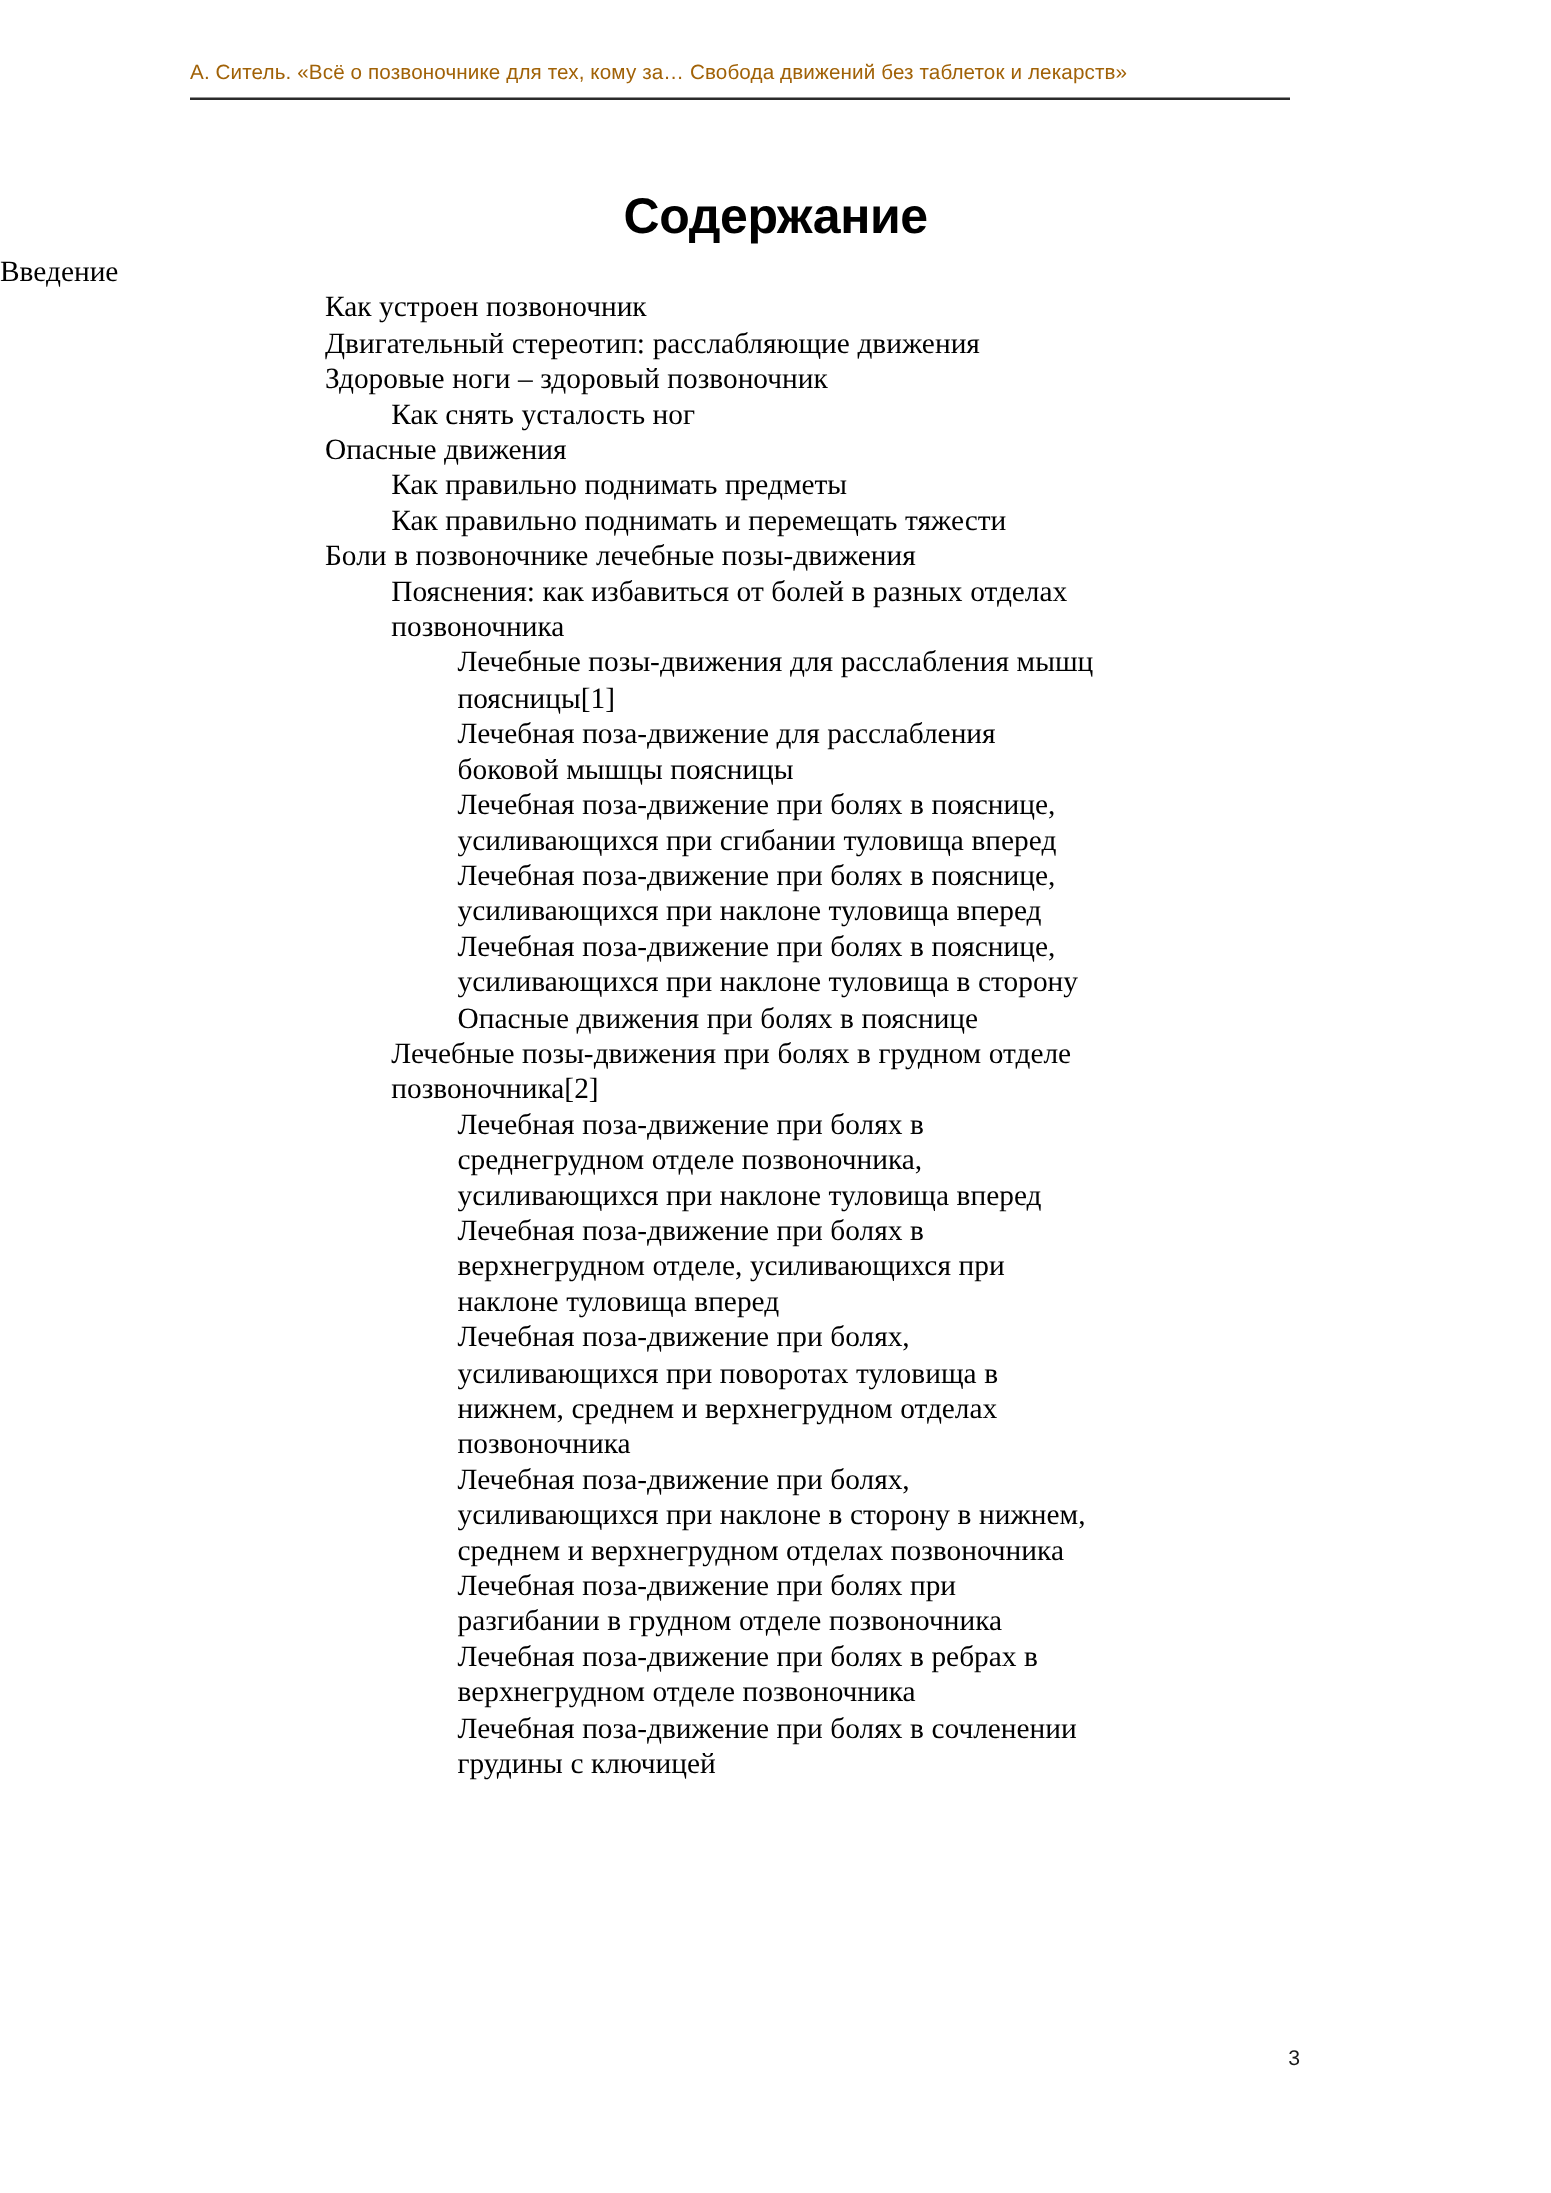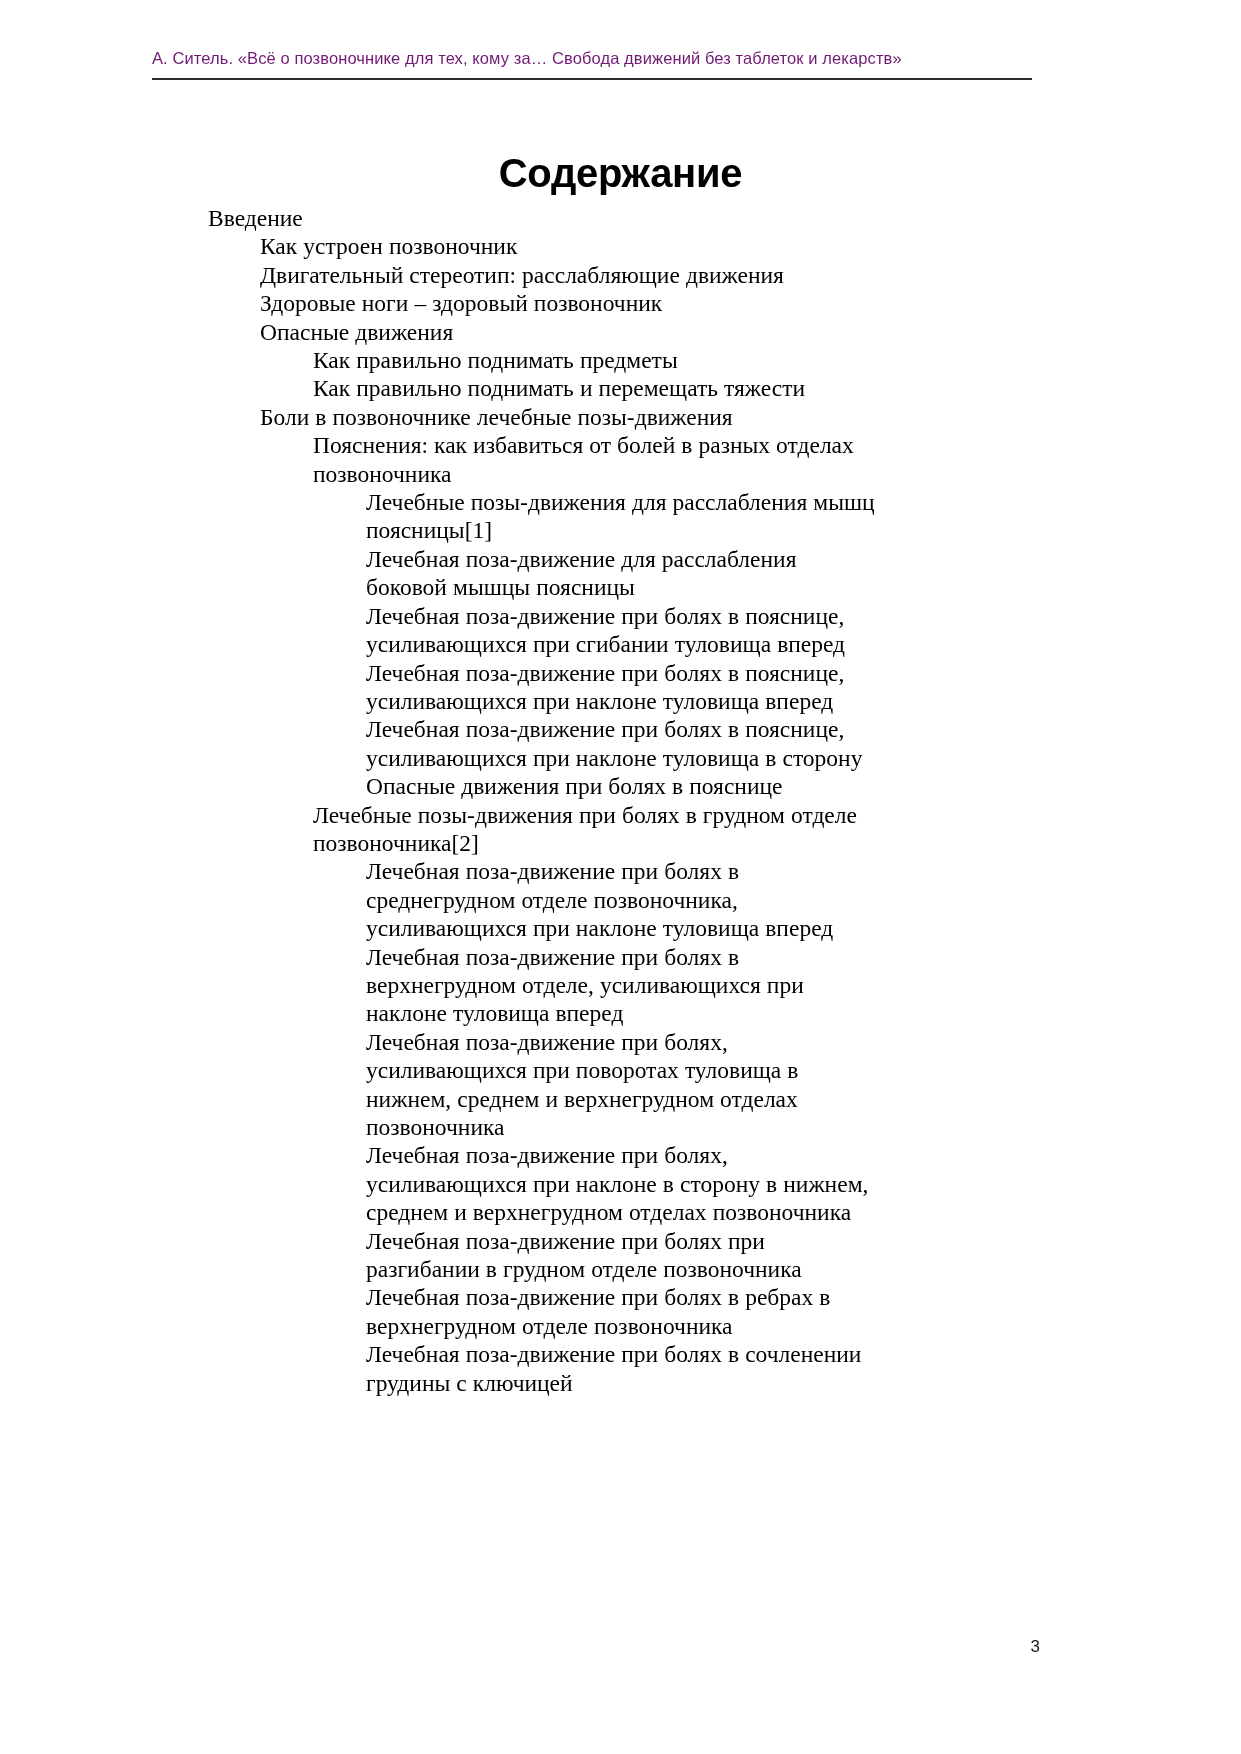--- a/index.html
+++ b/index.html
@@ -25,21 +25,21 @@
 
   
   .running-head {
     position: absolute;
     left: 152px;
     top: 48px;
     width: 880px;
     font-family: "Liberation Sans", "DejaVu Sans", sans-serif;
     font-size: 16.5px;
     line-height: 20px;
-    color: #701a75;
+    color: #a16207;
     white-space: nowrap;
     letter-spacing: 0.1px;
   }
   .header-rule {
     position: absolute;
     left: 152px;
     top: 78px;
     width: 880px;
     height: 2px;
     background: #2b2b2b;
@@ -74,21 +74,21 @@
   }
   .toc-text {
     display: block;
     box-sizing: border-box;
     padding-right: 0;
     width: 700px;
     word-spacing: 0.2px;
   }
 
   
-  .lvl-0 { margin-left: 208px; }
+  .lvl-0 { }
   .lvl-0 .toc-text { width: 880px; }
 
   .lvl-1 { margin-left: 260px; }
   .lvl-1 .toc-text { width: 830px; }
 
   .lvl-2 { margin-left: 313px; }
   .lvl-2 .toc-text { width: 560px; }
 
   .lvl-3 { margin-left: 366px; }
   .lvl-3 .toc-text { width: 510px; }
@@ -122,20 +122,23 @@
         <span class="toc-text">Введение</span>
       </div>
       <div class="toc-entry lvl-1">
         <span class="toc-text">Как устроен позвоночник</span>
       </div>
       <div class="toc-entry lvl-1">
         <span class="toc-text">Двигательный стереотип: расслабляющие движения</span>
       </div>
       <div class="toc-entry lvl-1">
         <span class="toc-text">Здоровые ноги – здоровый позвоночник</span>
+      </div>
+      <div class="toc-entry lvl-2">
+        <span class="toc-text">Как снять усталость ног</span>
       </div>
       <div class="toc-entry lvl-1">
         <span class="toc-text">Опасные движения</span>
       </div>
       <div class="toc-entry lvl-2">
         <span class="toc-text">Как правильно поднимать предметы</span>
       </div>
       <div class="toc-entry lvl-2">
         <span class="toc-text">Как правильно поднимать и перемещать тяжести</span>
       </div>

